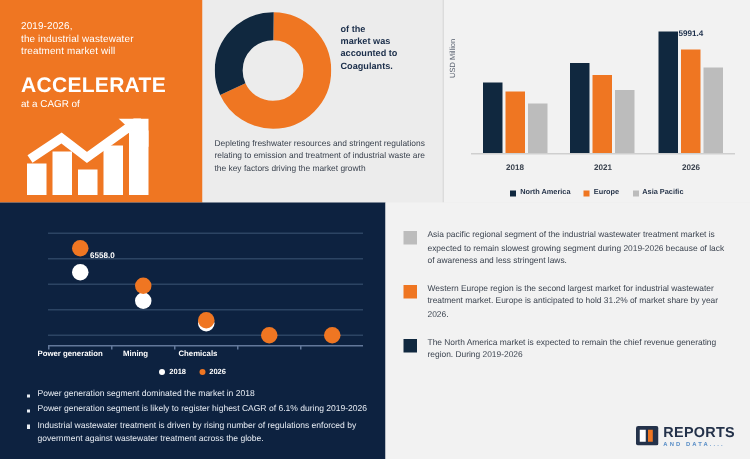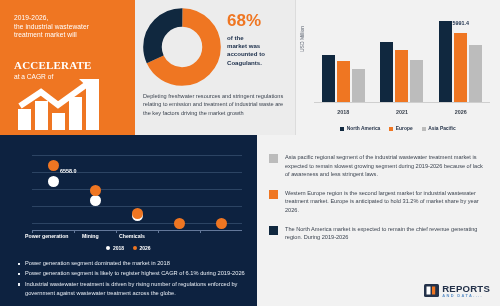--- a/index.html
+++ b/index.html
@@ -13,21 +13,21 @@
 
   
   .top-row { position:absolute; left:0; top:0; width:500px; height:135px; display:flex; }
 
   
   .panel-orange {
     width:135px; height:135px; background:#ef7622; position:relative;
     padding:14px 10px 0 14px; color:#ffffff;
   }
   .acc-line { font-size:6.6px; line-height:8.6px; letter-spacing:.1px; }
-  .acc-big { font-size:11px; font-weight:bold; letter-spacing:.2px; margin-top:19px;font-family:Liberation Serif, serif; }
+  .acc-big { font-size:14px; font-weight:bold; letter-spacing:.2px; margin-top:8px; }
   .acc-sub { font-size:6.6px; margin-top:2px; }
   .acc-pct { font-size:13px; font-weight:bold; letter-spacing:.2px; margin-top:0px; }
   .chart-glyph { position:absolute; left:16px; bottom:4px; width:110px; height:52px; }
 
   
   .panel-donut {
     width:160px; height:135px; background:#ececec; position:relative;
     padding-top:9px;
   }
   .donut-wrap { position:absolute; left:8px; top:8px; width:78px; height:78px; }
@@ -131,21 +131,20 @@
     </div>
 
     <div class="panel-donut">
       <div class="donut-wrap">
         <svg viewBox="0 0 42 42" width="78" height="78">
           <circle cx="21" cy="21" r="15.9" fill="none" stroke="#ef7622" stroke-width="10" stroke-dasharray="68 32" stroke-dashoffset="25"></circle>
           <circle cx="21" cy="21" r="15.9" fill="none" stroke="#10283f" stroke-width="10" stroke-dasharray="32 68" stroke-dashoffset="-43"></circle>
         </svg>
       </div>
       <div class="donut-txt">
-        <div class="donut-pct">68%</div>
         <div class="donut-note">
           <div>of the</div>
           <div>market was</div>
           <div>accounted to</div>
           <div>Coagulants.</div>
         </div>
       </div>
       <div class="donut-para">Depleting freshwater resources and stringent regulations relating to emission and treatment of industrial waste are the key factors driving the  market growth</div>
     </div>
 

